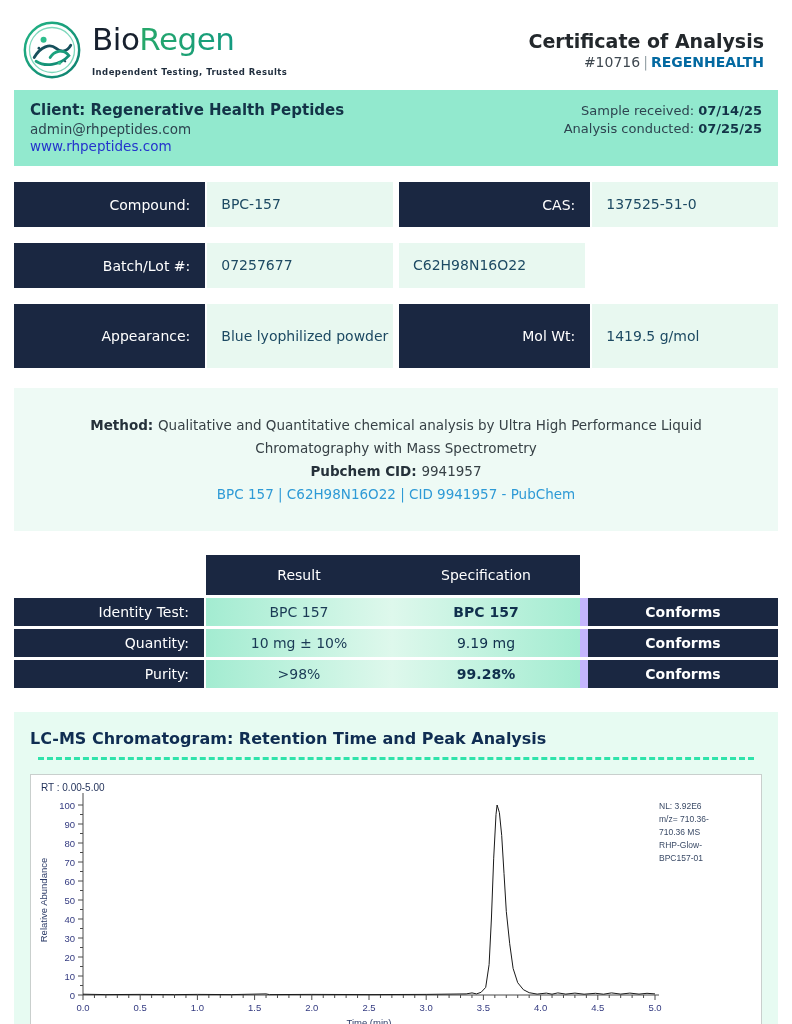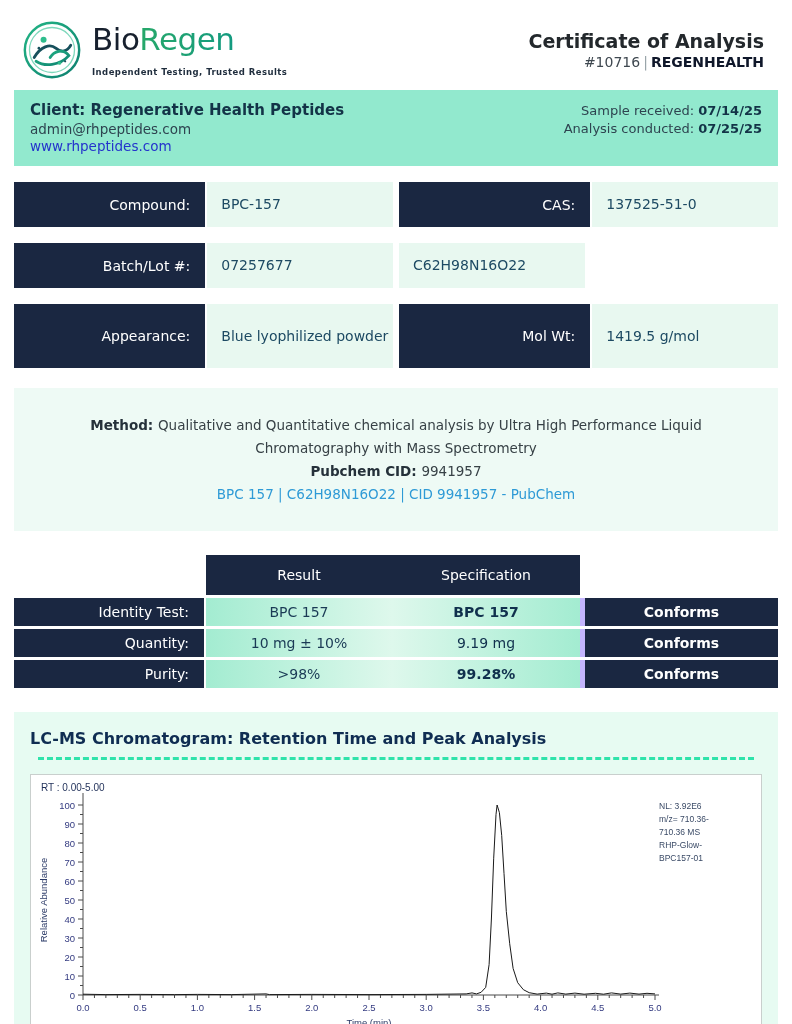--- a/index.html
+++ b/index.html
@@ -19,21 +19,21 @@
   .brand-bio { color:#17202e; }
   .brand-regen {
     background:linear-gradient(90deg,#27a869,#139a80);
     -webkit-background-clip:text; background-clip:text; color:transparent;
   }
   .tagline { font-size:8.5px; font-weight:bold; color:#1f2d3d; letter-spacing:0.45px; margin-top:12px; }
   .cert-block { text-align:right; padding-right:4px; }
   .cert-title { font-size:19px; font-weight:bold; color:#23282c; }
   .cert-sub { font-size:14px; color:#3f4850; margin-top:2px; }
   .cert-sep { color:#98a3a8; padding:0 3px; }
-  .cert-client-tag { color:#0f172a; font-weight:bold; }
+  .cert-client-tag { color:#0369a1; font-weight:bold; }
 
   
   .client-banner {
     background:#92e9ce; display:flex; justify-content:space-between;
     padding:11px 16px 12px 16px; min-height:67px;
   }
   .client-left .client-name { font-size:15px; font-weight:bold; color:#133347; }
   .client-left .client-email { font-size:13.5px; color:#2e4450; margin-top:2px; }
   .client-left .client-url { font-size:13.5px; color:#2433cc; margin-top:1px; cursor:pointer; }
   .client-right { text-align:right; font-size:13px; color:#2e4450; padding-top:2px; }
@@ -81,21 +81,21 @@
     display:flex; align-items:center; justify-content:center;
   }
   .res-result {
     background:linear-gradient(90deg,#def8ec,#a3ecd1); color:#10304d; font-size:14px;
     display:flex; align-items:center; justify-content:center;
   }
   .res-result.bold { font-weight:bold; }
   .res-status {
     background:#1a2741; color:#ffffff; font-size:14px; font-weight:bold;
     display:flex; align-items:center; justify-content:center;
-    border-left:5px solid #c4b5fd;
+    border-left:8px solid #c4b5fd;
   }
 
   
   .chrom-section { margin-top:24px; background:#e7fbf2; padding:13px 16px 14px 16px; }
   .chrom-title { text-align:left; font-size:16px; font-weight:bold; color:#0f2d52; padding:4px 0 9px 0; }
   .chrom-dash { border-top:3px dashed #2fe3ab; margin:0 8px 14px 8px; }
   .chrom-box { background:#ffffff; border:1px solid #c9cfcd; width:732px; height:256px; }
   svg text { font-family:"Liberation Sans","DejaVu Sans",sans-serif; }
   .axis-line { stroke:#4a4a4a; stroke-width:1; }
   .tick-mark { stroke:#4a4a4a; stroke-width:1; }

